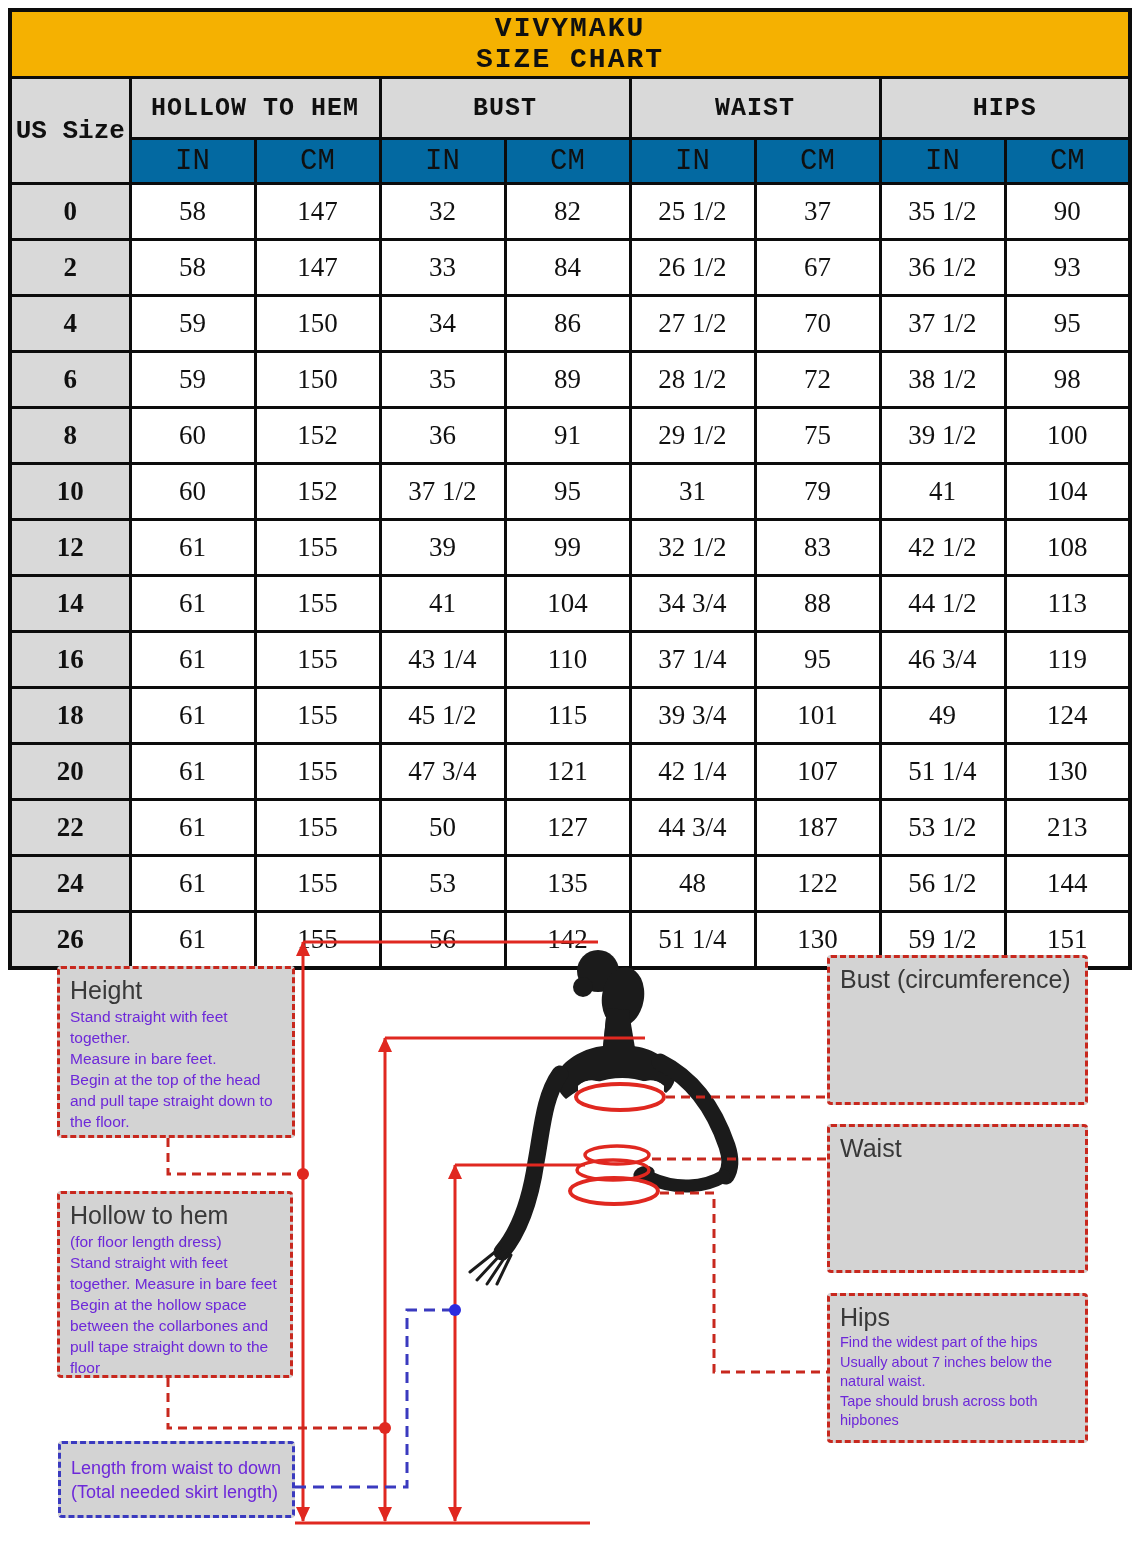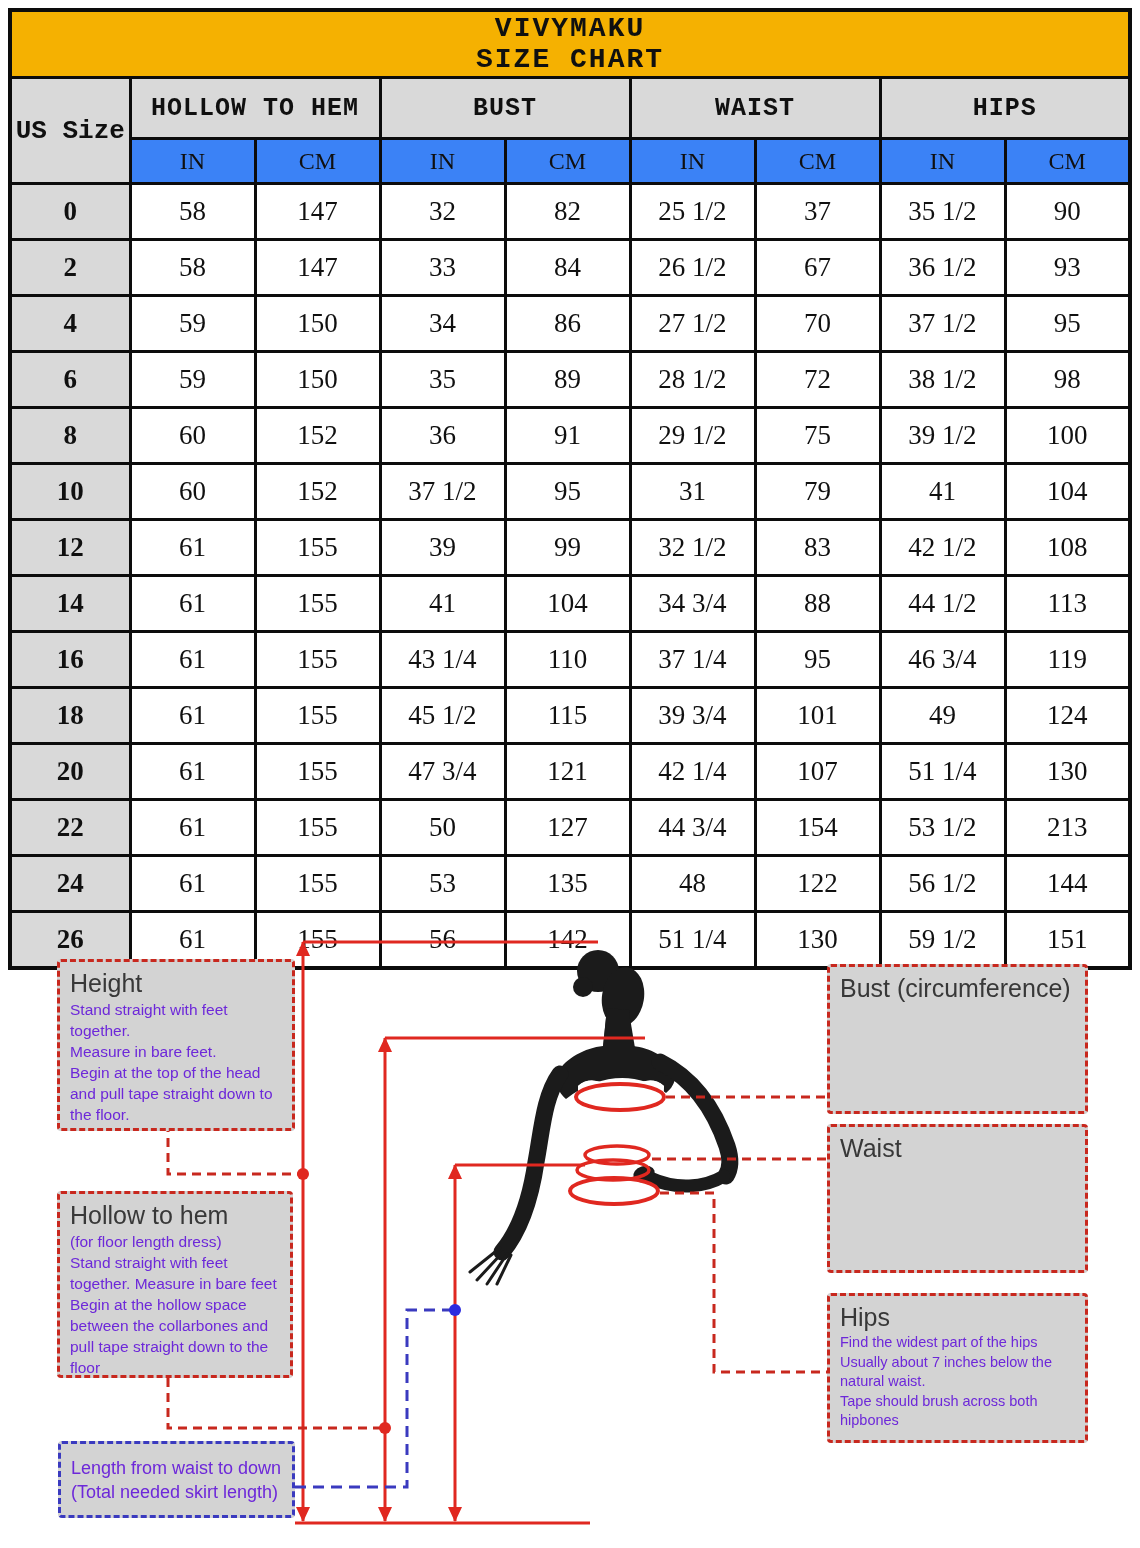--- a/index.html
+++ b/index.html
@@ -9,38 +9,38 @@
   .chart-wrap{position:absolute;left:8px;top:8px;width:1124px;}
   table.size-chart{border-collapse:collapse;table-layout:fixed;width:1124px;
     font-family:"Liberation Serif",serif;color:#101010;}
   table.size-chart td,table.size-chart th{border:3px solid #0c0c0c;text-align:center;vertical-align:middle;
     padding:0;overflow:hidden;}
   table.size-chart{border:4px solid #0c0c0c;}
   .title-cell{background:#F5B101;height:64px;
     font-family:"Liberation Mono",monospace;font-weight:bold;font-size:28px;letter-spacing:2px;line-height:1.12;}
   .us-size-head{background:#D9D9D9;font-family:"Liberation Mono",monospace;font-weight:bold;font-size:26px;}
   .group-head{background:#D9D9D9;height:58px;font-family:"Liberation Mono",monospace;font-weight:bold;font-size:25px;letter-spacing:1px;}
-  .unit-head{background:#3b82f6;height:42px;font-family:Liberation Serif, serif;font-size:24px;}
+  .unit-head{background:#0369a1;height:42px;font-family:Liberation Mono, monospace;font-size:29px;}
   .size-cell{background:#D9D9D9;font-weight:bold;font-size:27px;height:53px;}
   .val-cell{font-size:27px;background:#fff;}
   
   #diagram{position:absolute;left:0;top:935px;width:1140px;height:613px;}
   #diagram svg{position:absolute;left:0;top:0;z-index:1;}
   .note-box{position:absolute;z-index:2;background:#D3D3D3;border:3px dashed #C8281E;border-radius:4px;
     color:#3b3b3b;padding:8px 10px;box-sizing:border-box;}
   .note-box h3{margin:0 0 3px 0;font-weight:400;font-size:25px;line-height:1.05;color:#383838;}
   .note-body{font-size:15.5px;line-height:21px;white-space:pre-line;color:#6d28d9;}
   .right .note-body{font-size:14.5px;line-height:19.5px;}
   .blue-box{border-color:#3A3ABF;display:flex;align-items:center;}
   .blue-box .note-body{font-size:18px;line-height:24px;}
   
-  #box-height{left:57px;top:24px;width:238px;height:172px;}
+  #box-height{left:57px;top:31px;width:238px;height:172px;}
   #box-hollow{left:57px;top:256px;width:236px;height:187px;}
   #box-skirt{left:58px;top:506px;width:237px;height:77px;}
-  #box-bust{left:827px;top:29px;width:261px;height:150px;}
+  #box-bust{left:827px;top:20px;width:261px;height:150px;}
   #box-waist{left:827px;top:189px;width:261px;height:149px;}
   #box-hips{left:827px;top:358px;width:261px;height:150px;}
 </style>
 </head>
 <body>
 
 <div id="stage">
 
   <div class="chart-wrap">
     <table class="size-chart">
@@ -195,21 +195,21 @@
             <td class="val-cell">51 1/4</td>
             <td class="val-cell">130</td>
           </tr>
           <tr>
             <td class="size-cell">22</td>
             <td class="val-cell">61</td>
             <td class="val-cell">155</td>
             <td class="val-cell">50</td>
             <td class="val-cell">127</td>
             <td class="val-cell">44 3/4</td>
-            <td class="val-cell">154</td>
+            <td class="val-cell">187</td>
             <td class="val-cell">53 1/2</td>
             <td class="val-cell">213</td>
           </tr>
           <tr>
             <td class="size-cell">24</td>
             <td class="val-cell">61</td>
             <td class="val-cell">155</td>
             <td class="val-cell">53</td>
             <td class="val-cell">135</td>
             <td class="val-cell">48</td>

